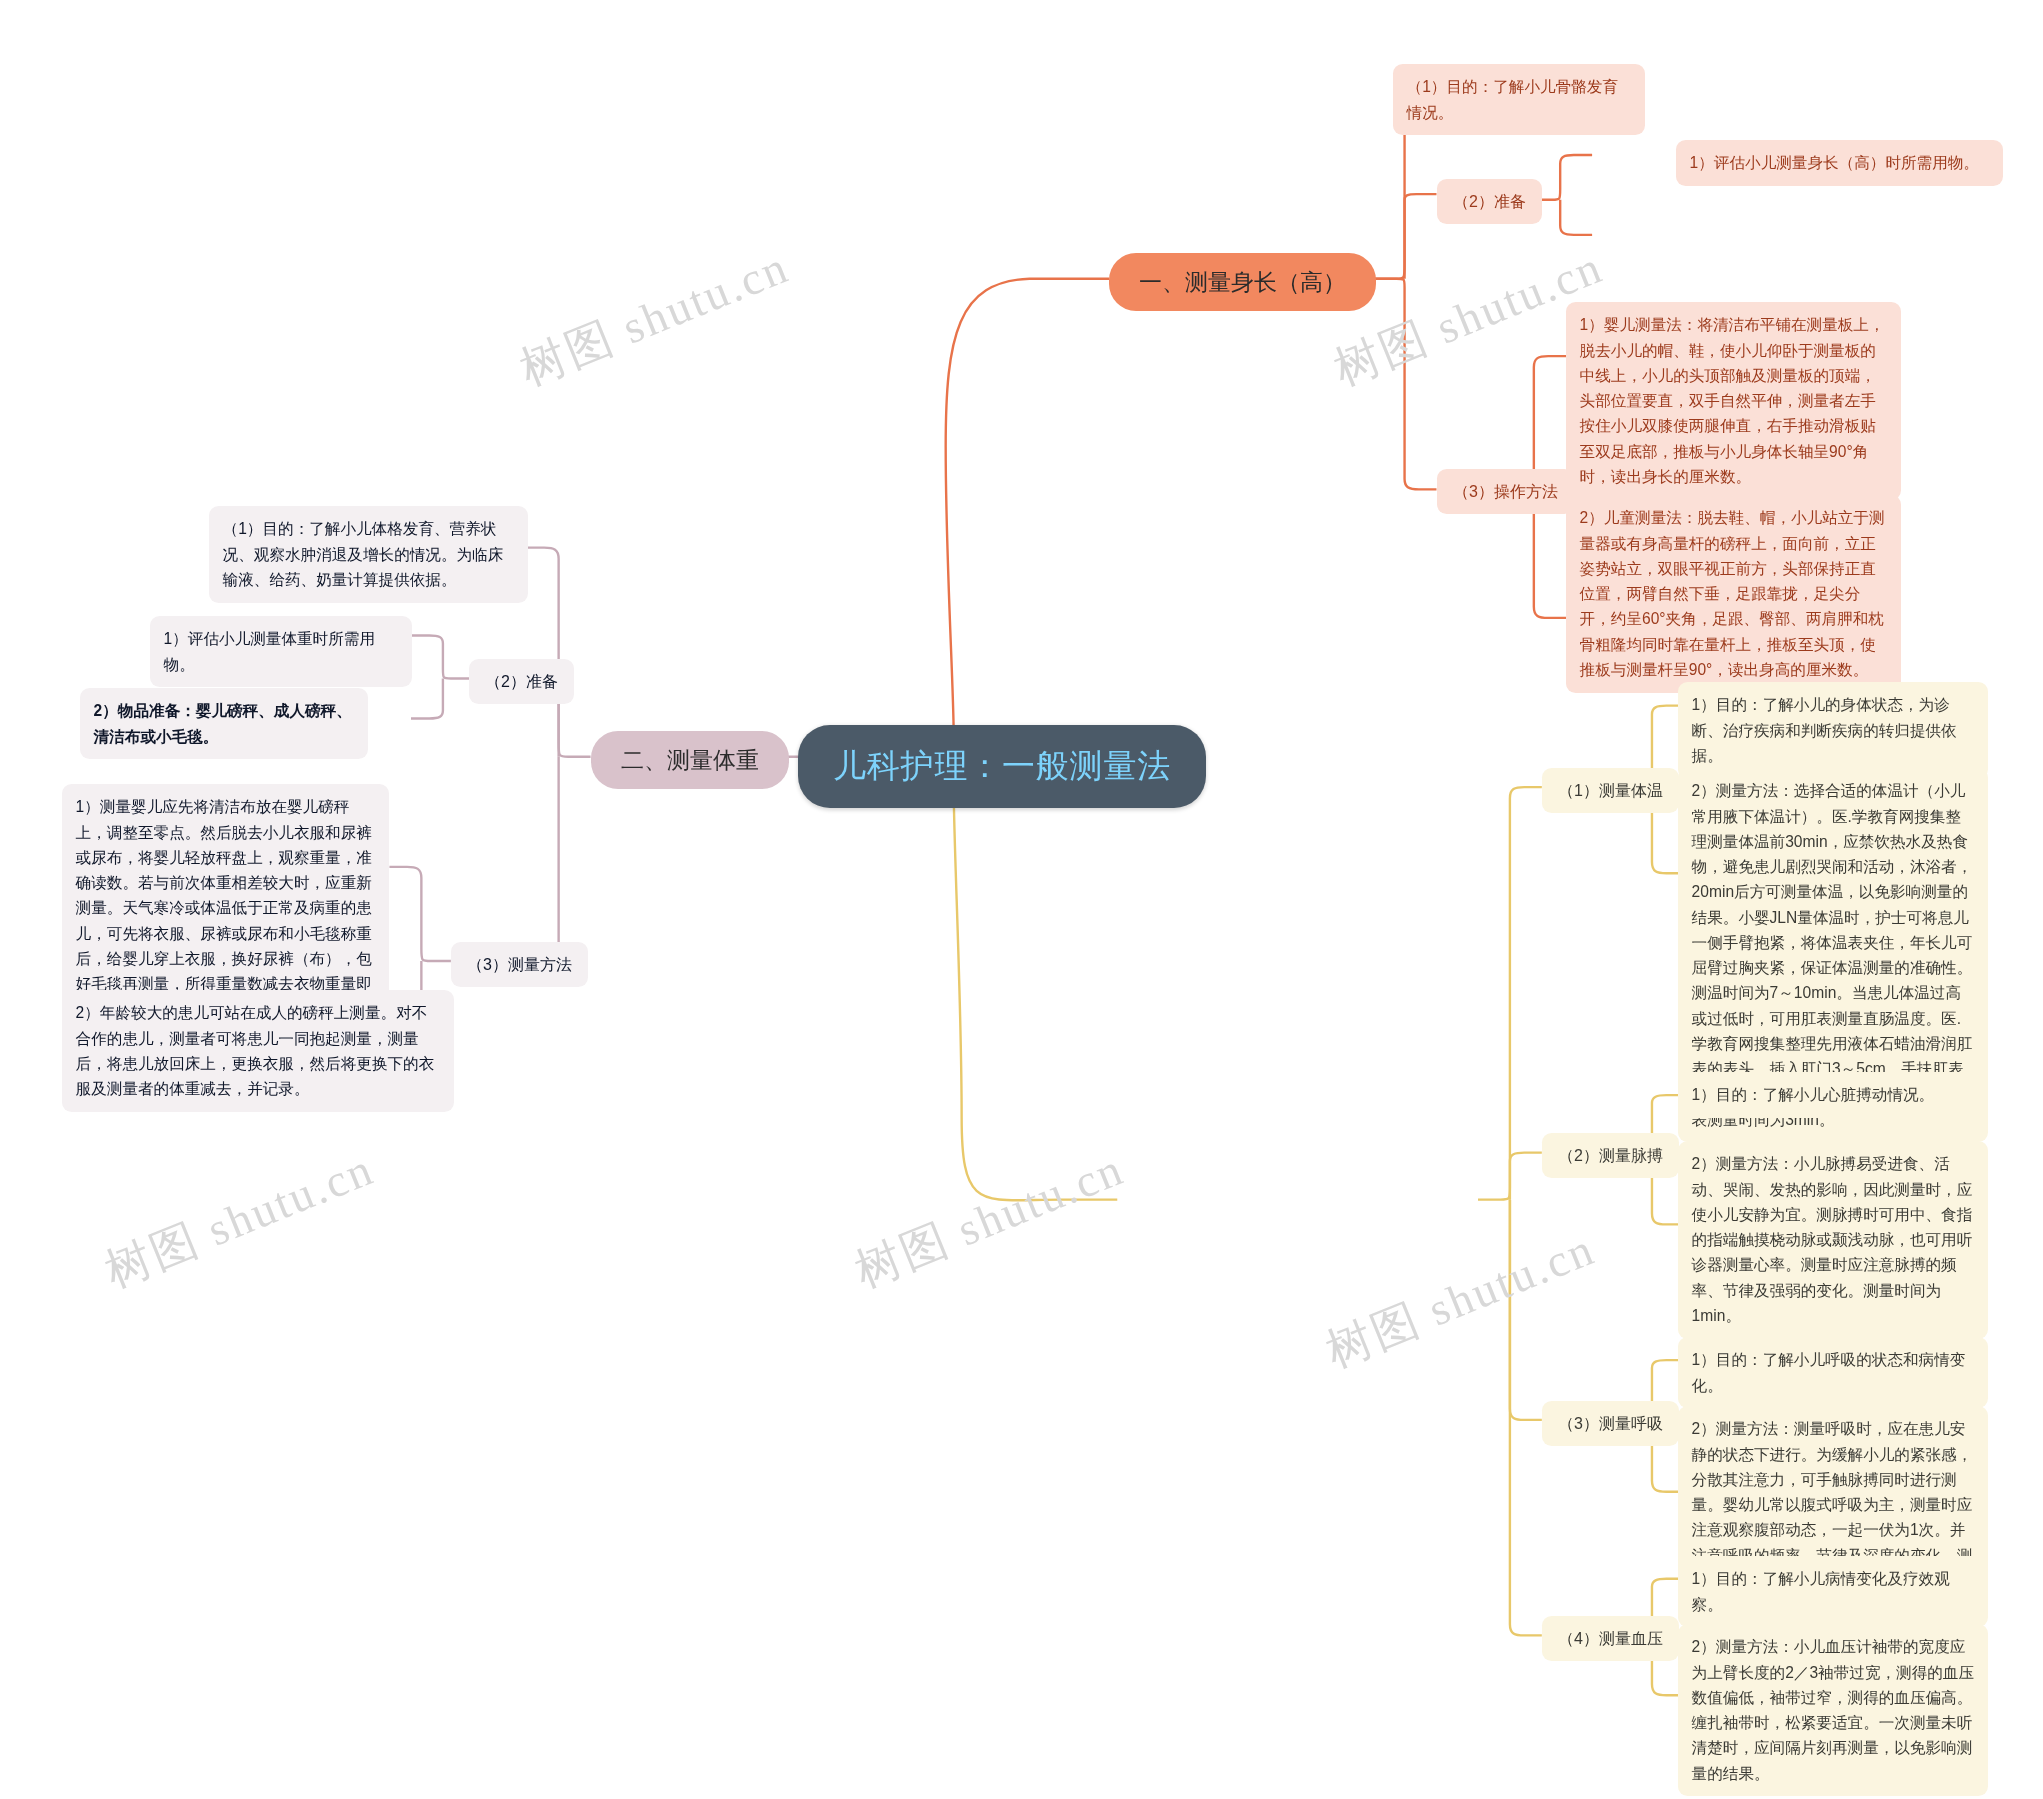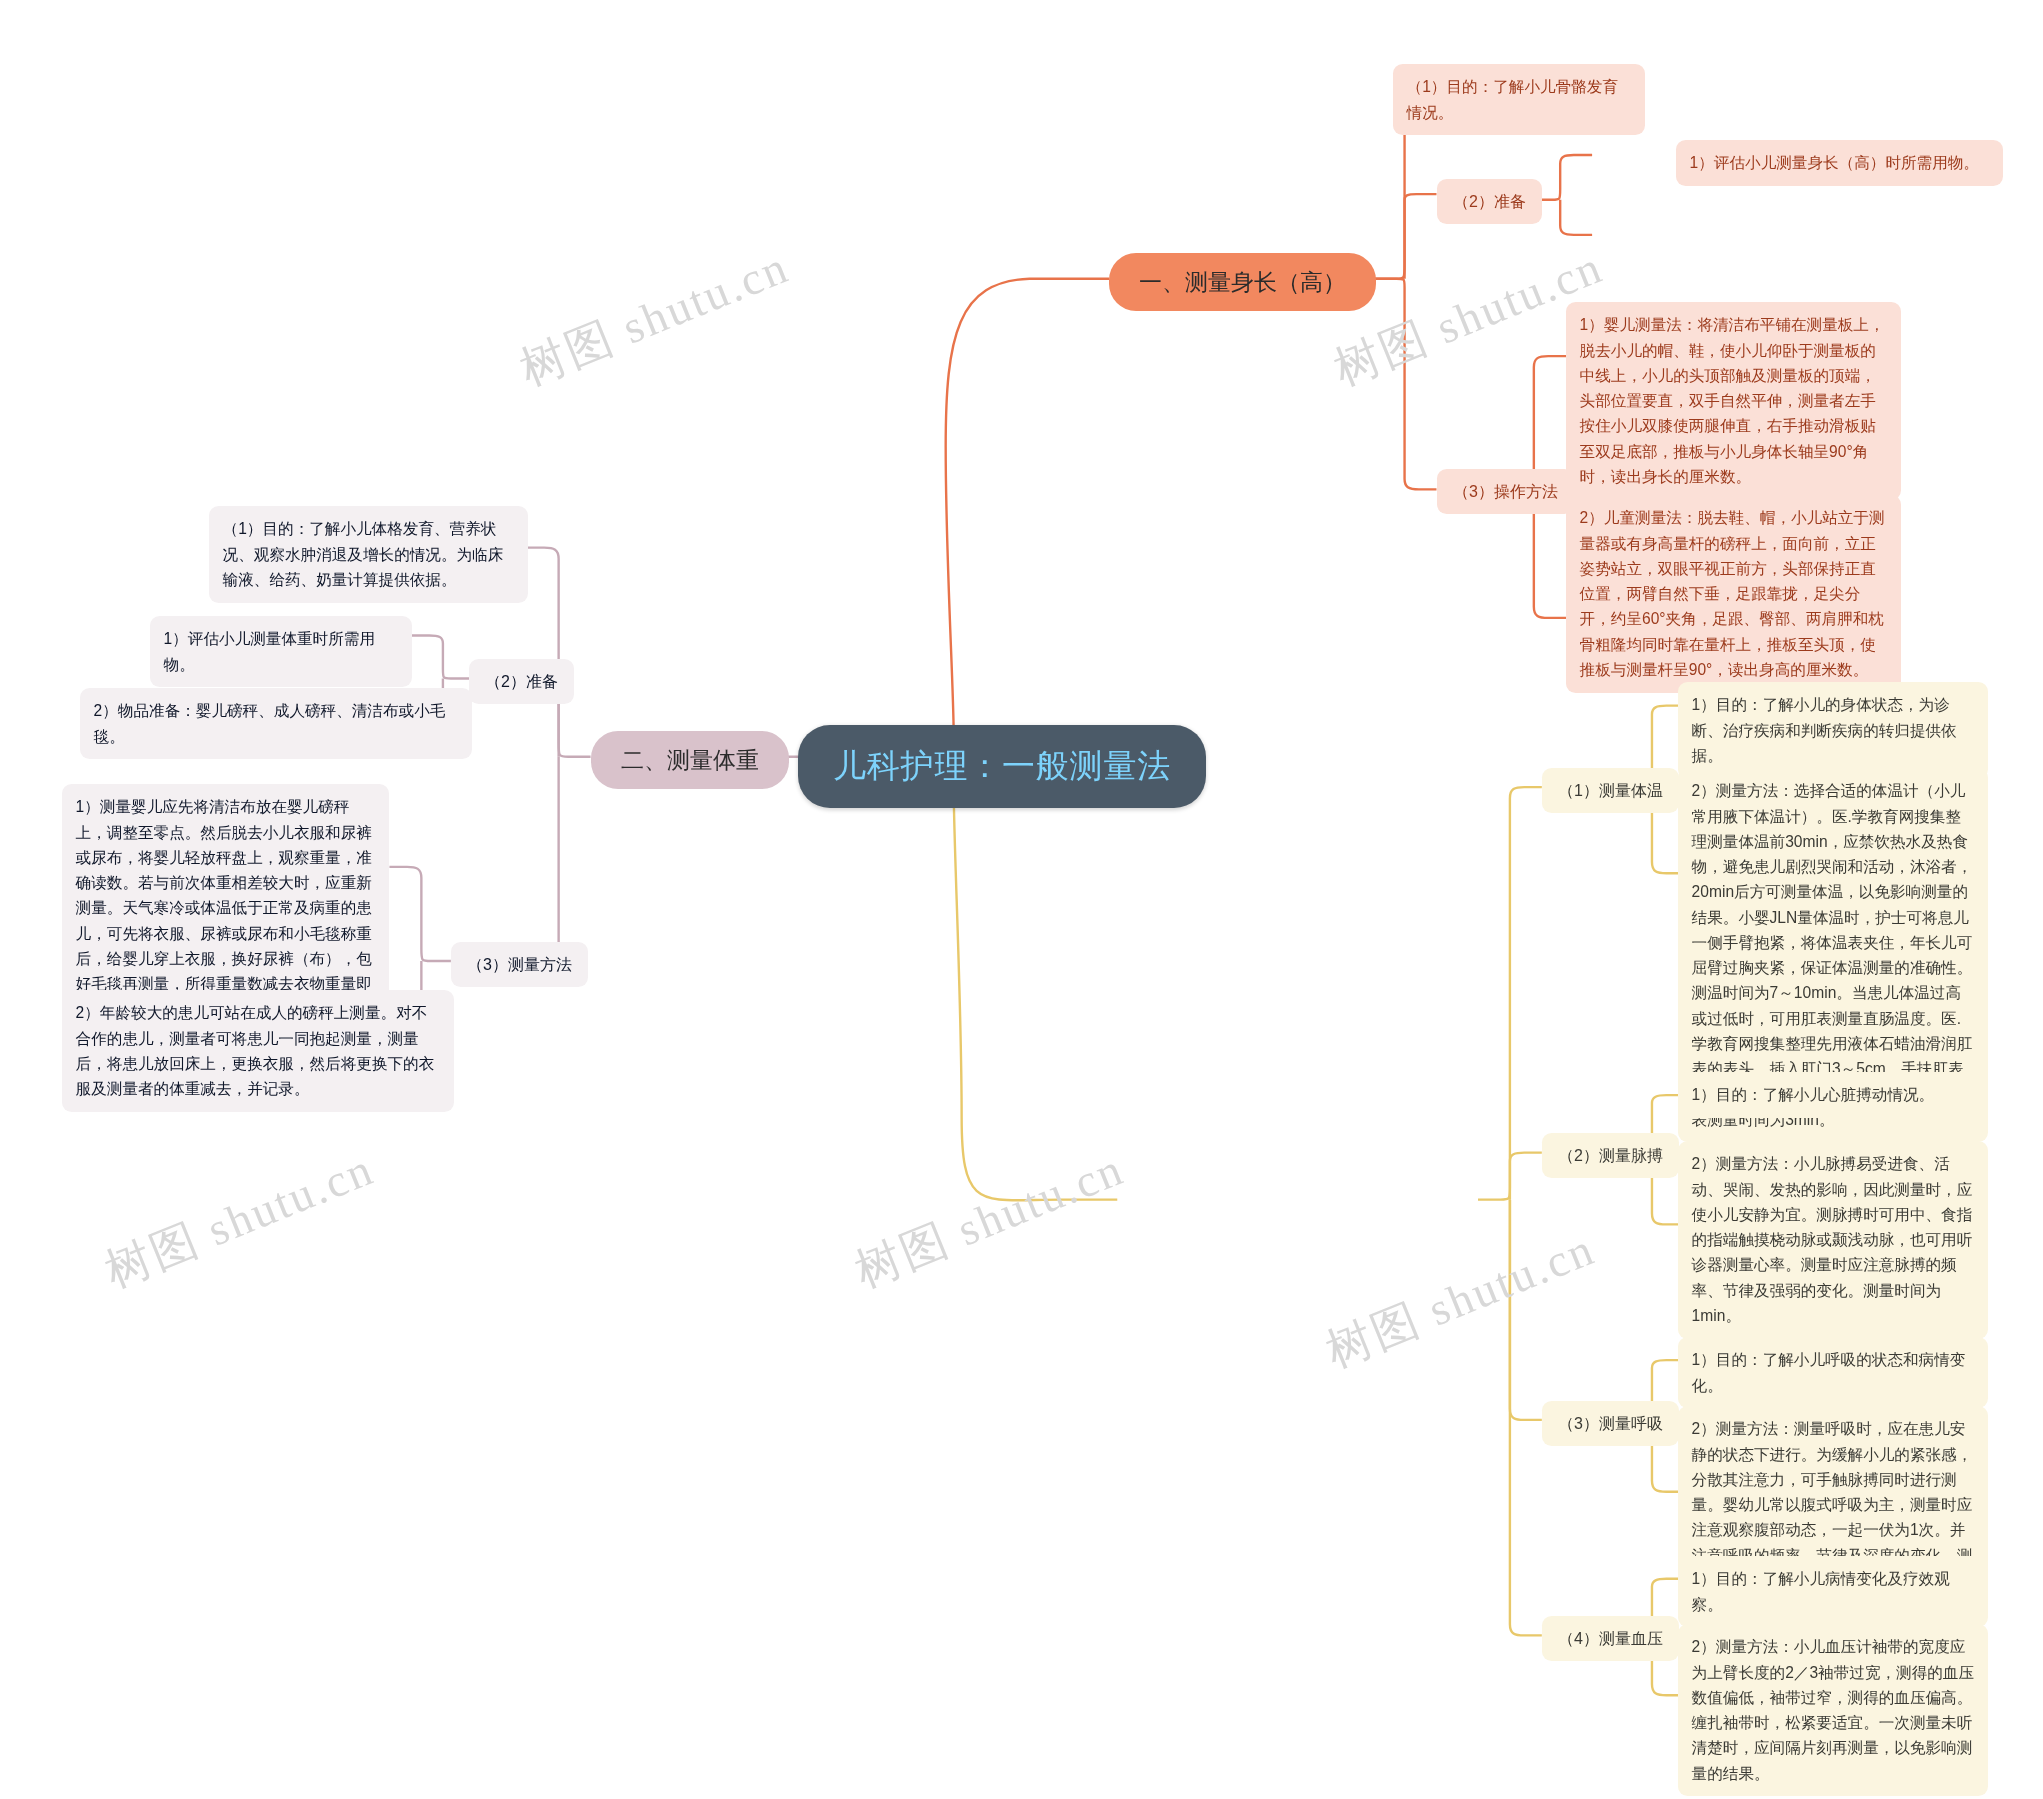--- a/index.html
+++ b/index.html
@@ -137,21 +137,21 @@
   <div class="node box o" style="left:1566px; top:495px; width:335px;">2）儿童测量法：脱去鞋、帽，小儿站立于测量器或有身高量杆的磅秤上，面向前，立正姿势站立，双眼平视正前方，头部保持正直位置，两臂自然下垂，足跟靠拢，足尖分开，约呈60°夹角，足跟、臀部、两肩胛和枕骨粗隆均同时靠在量杆上，推板至头顶，使推板与测量杆呈90°，读出身高的厘米数。</div>
 
   <div class="node branch b2" style="left:591px; top:731px;">二、测量体重</div>
 
   <div class="node box p" style="left:209px; top:506px; width:319px;">（1）目的：了解小儿体格发育、营养状况、观察水肿消退及增长的情况。为临床输液、给药、奶量计算提供依据。</div>
 
   <div class="node box p small" style="left:469px; top:659px;">（2）准备</div>
 
   <div class="node box p" style="left:150px; top:616px; width:262px;">1）评估小儿测量体重时所需用物。</div>
 
-  <div class="node box p" style="left:80px; top:688px; width:392px;">2）物品准备：婴儿磅秤、成人磅秤、清洁布或小毛毯。</div>
+  <div class="node box p" style="left:80px; top:688px; width:288px;font-weight:bold;">2）物品准备：婴儿磅秤、成人磅秤、清洁布或小毛毯。</div>
 
   <div class="node box p small" style="left:451px; top:942px;">（3）测量方法</div>
 
   <div class="node box p" style="left:62px; top:784px; width:327px;">1）测量婴儿应先将清洁布放在婴儿磅秤上，调整至零点。然后脱去小儿衣服和尿裤或尿布，将婴儿轻放秤盘上，观察重量，准确读数。若与前次体重相差较大时，应重新测量。天气寒冷或体温低于正常及病重的患儿，可先将衣服、尿裤或尿布和小毛毯称重后，给婴儿穿上衣服，换好尿裤（布），包好毛毯再测量，所得重量数减去衣物重量即可得到婴儿体重。</div>
 
   <div class="node box p" style="left:62px; top:990px; width:392px;">2）年龄较大的患儿可站在成人的磅秤上测量。对不合作的患儿，测量者可将患儿一同抱起测量，测量后，将患儿放回床上，更换衣服，然后将更换下的衣服及测量者的体重减去，并记录。</div>
 
 
   <div class="node box y small" style="left:1542px; top:768px;">（1）测量体温</div>
   <div class="node box y" style="left:1678px; top:682px; width:310px;">1）目的：了解小儿的身体状态，为诊断、治疗疾病和判断疾病的转归提供依据。</div>

